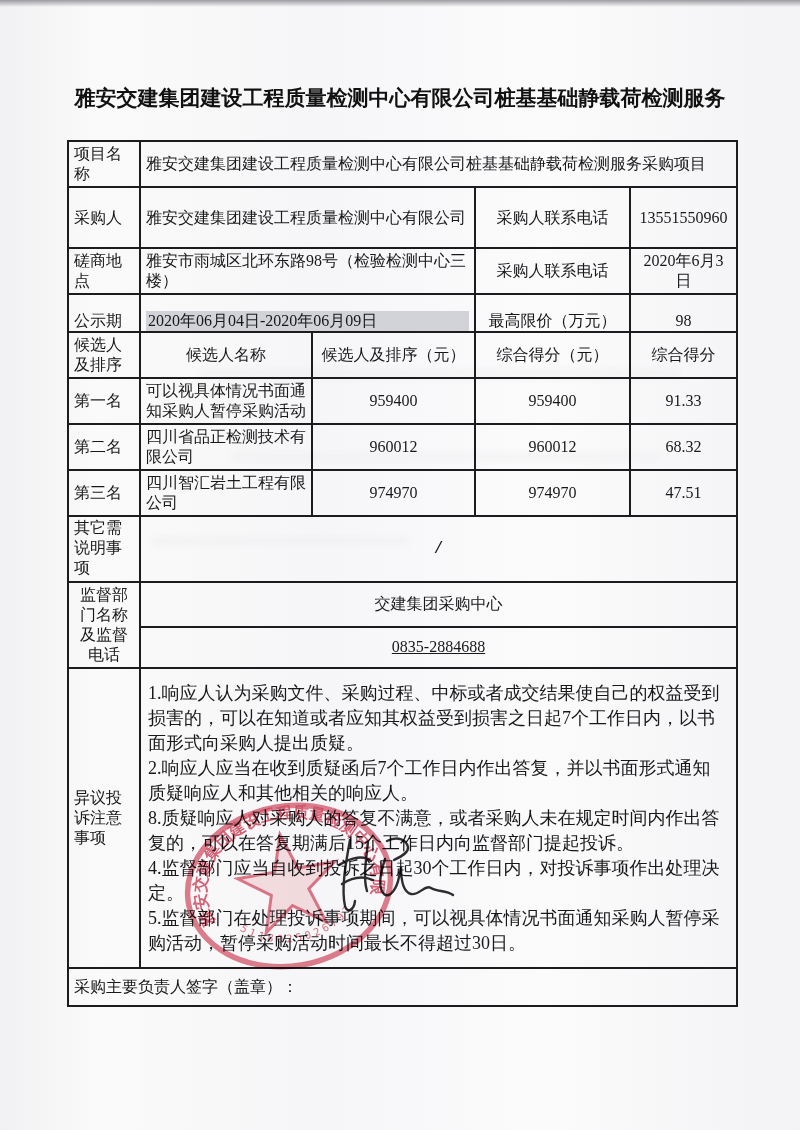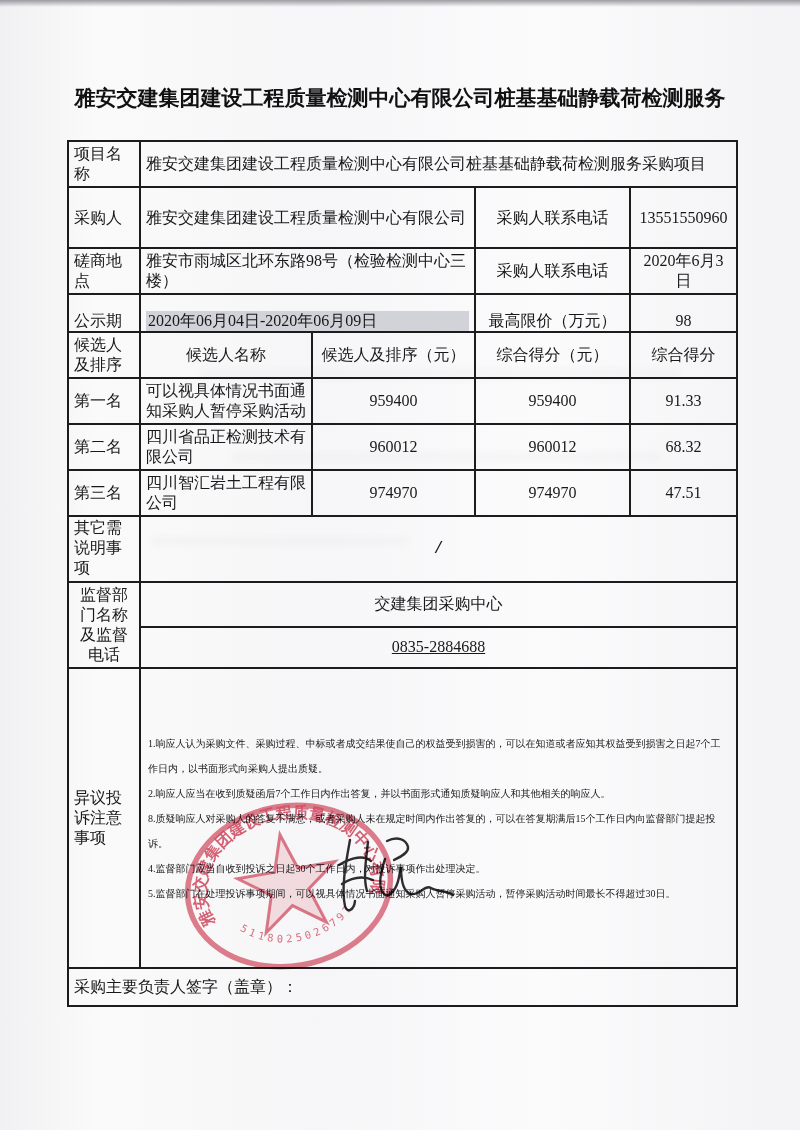--- a/index.html
+++ b/index.html
@@ -33,21 +33,21 @@
   td.c{text-align:center;}
   td.l{text-align:left;}
   tr.r1{height:40px;} tr.r2{height:61px;} tr.r3{height:40px;}
   tr.r4{height:23px;} tr.r5{height:38px;} tr.r6{height:39px;}
   tr.r7{height:38px;} tr.r8{height:38px;} tr.r9{height:43px;font-family:Liberation Mono, monospace;}
   tr.r10{height:40px;} tr.r11{height:37px;text-decoration:underline;} tr.r12{height:300px;}
   tr.r13{height:38px;}
   tr.r4 td{padding-top:16px;padding-bottom:0;}
   .hl{display:block;background:#d2d3d8;line-height:20px;padding:0 2px;}
   .notes{padding:0 8px 0 2px;}
-  .note{line-height:25px;font-size:10px;text-align:left;}
+  .note{line-height:25px;font-size:18px;text-align:left;}
   .sup-center{text-align:center;}
   .ink{position:absolute;mix-blend-mode:multiply;pointer-events:none;}
   .bleed{position:absolute;background:#b9aeb2;opacity:0.07;filter:blur(3px);border-radius:6px;}
 </style>
 </head>
 <body>
 
 <div class="page">
 
   <div class="title">

